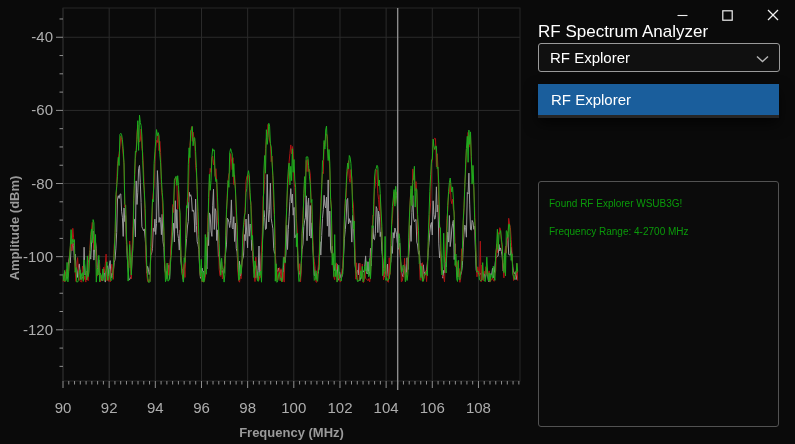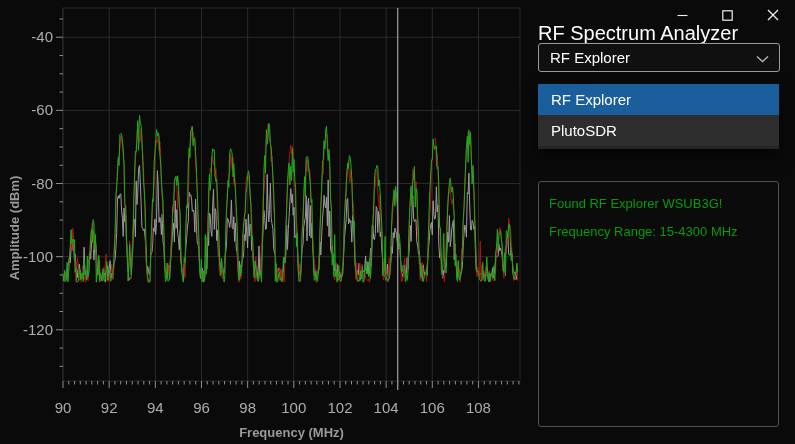--- a/index.html
+++ b/index.html
@@ -10,30 +10,30 @@
   .win-controls{position:absolute;top:0;right:0;display:flex;z-index:50;}
   .win-btn{width:45px;height:30px;display:flex;align-items:center;justify-content:center;cursor:default;}
   .win-btn svg{display:block;}
 
   
   .chart-wrap{position:absolute;left:0;top:0;width:530px;height:444px;}
   svg text{font-family:"Liberation Sans",sans-serif;}
 
   
   .side-panel{position:absolute;left:530px;top:0;width:265px;height:444px;}
-  .panel-title{position:absolute;left:8px;top:22px;color:#ffffff;font-size:20px;}
+  .panel-title{position:absolute;left:8px;top:22px;color:#ffffff;font-size:17px;}
   .combo{position:absolute;left:8px;top:43px;width:242px;height:29px;
          background:#101010;border:1px solid #9a9a9a;border-radius:3px;
          display:flex;align-items:center;justify-content:space-between;
          padding:0 10px 0 11px;box-sizing:border-box;}
   .combo-value{color:#ffffff;font-size:15px;}
   .status-box{position:absolute;left:8px;top:181px;width:241px;height:246px;
               border:1px solid #525252;border-radius:3px;background:#0b0b0b;
               padding:11px 10px;box-sizing:border-box;}
-  .status-line{margin:0 12px 6px 0;font-size:13px;line-height:22px;}
+  .status-line{margin:0 12px 6px 0;font-size:10px;line-height:22px;}
   .dd-popup{position:absolute;left:8px;top:84px;width:241px;z-index:40;
             background:#2d2d2d;border-bottom:3px solid #262626;
             box-shadow:0 6px 14px rgba(0,0,0,.65);list-style:none;margin:0;padding:0;}
   .dd-item{height:31px;display:flex;align-items:center;padding-left:13px;
            color:#ffffff;font-size:15px;cursor:default;}
 </style>
 </head>
 <body>
 
 <div class="chart-wrap">
@@ -185,26 +185,25 @@
     <span class="combo-value">RF Explorer</span>
     <span>
       <svg width="13" height="8" viewBox="0 0 13 8">
         <polyline points="1,1.5 6.5,6.5 12,1.5" fill="none" stroke="#b5b5b5" stroke-width="1.4"></polyline>
       </svg>
     </span>
   </div>
 
   <div class="status-box">
     <p class="status-line" style="color: rgb(10, 154, 10);">Found RF Explorer WSUB3G!</p>
-    <p class="status-line" style="color: rgb(10, 154, 10);">Frequency Range: 15-4300 MHz</p>
+    <p class="status-line" style="color: rgb(10, 154, 10);">Frequency Range: 4-2700 MHz</p>
   </div>
 
   <ul class="dd-popup">
       <li class="dd-item" style="background: rgb(26, 94, 156);">RF Explorer</li>
-      <li class="dd-item">PlutoSDR</li>
     </ul>
 </div>
 
 <div class="win-controls">
   <div class="win-btn">
     <svg width="11" height="11" viewBox="0 0 11 11">
       <line x1="0.5" y1="5.5" x2="10.5" y2="5.5" stroke="#f0f0f0" stroke-width="1.1"></line>
     </svg>
   </div>
   <div class="win-btn">

